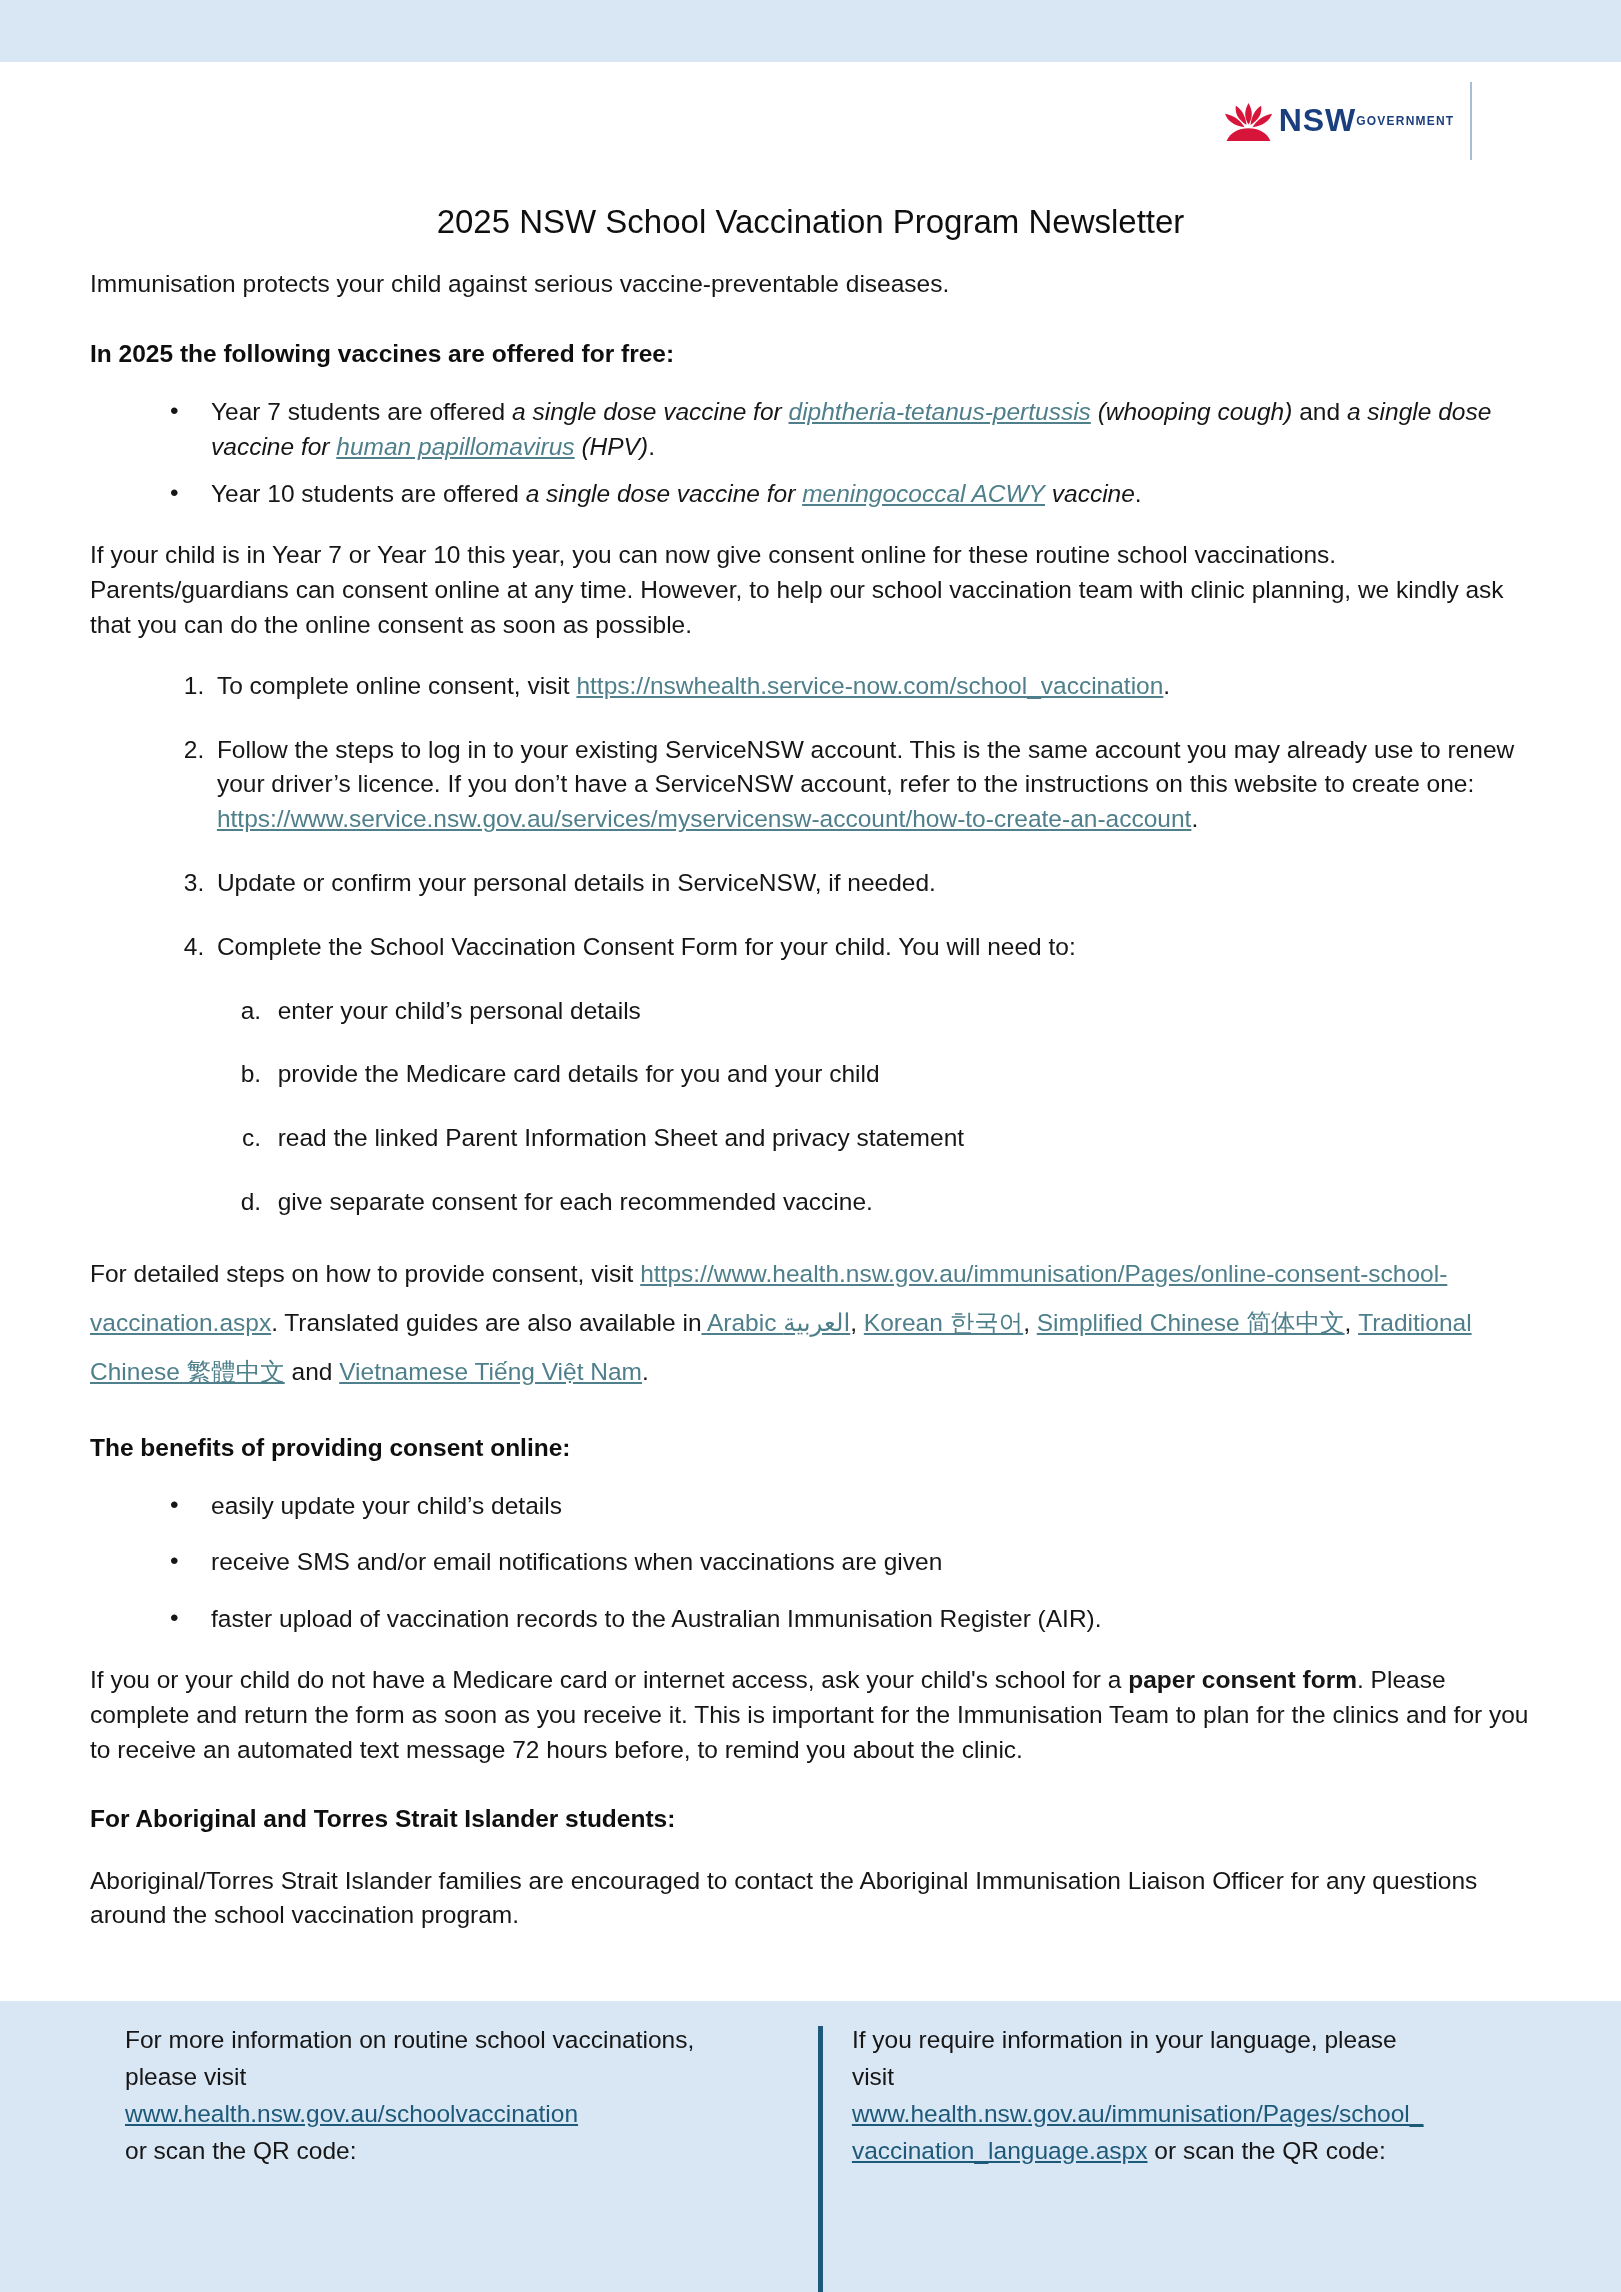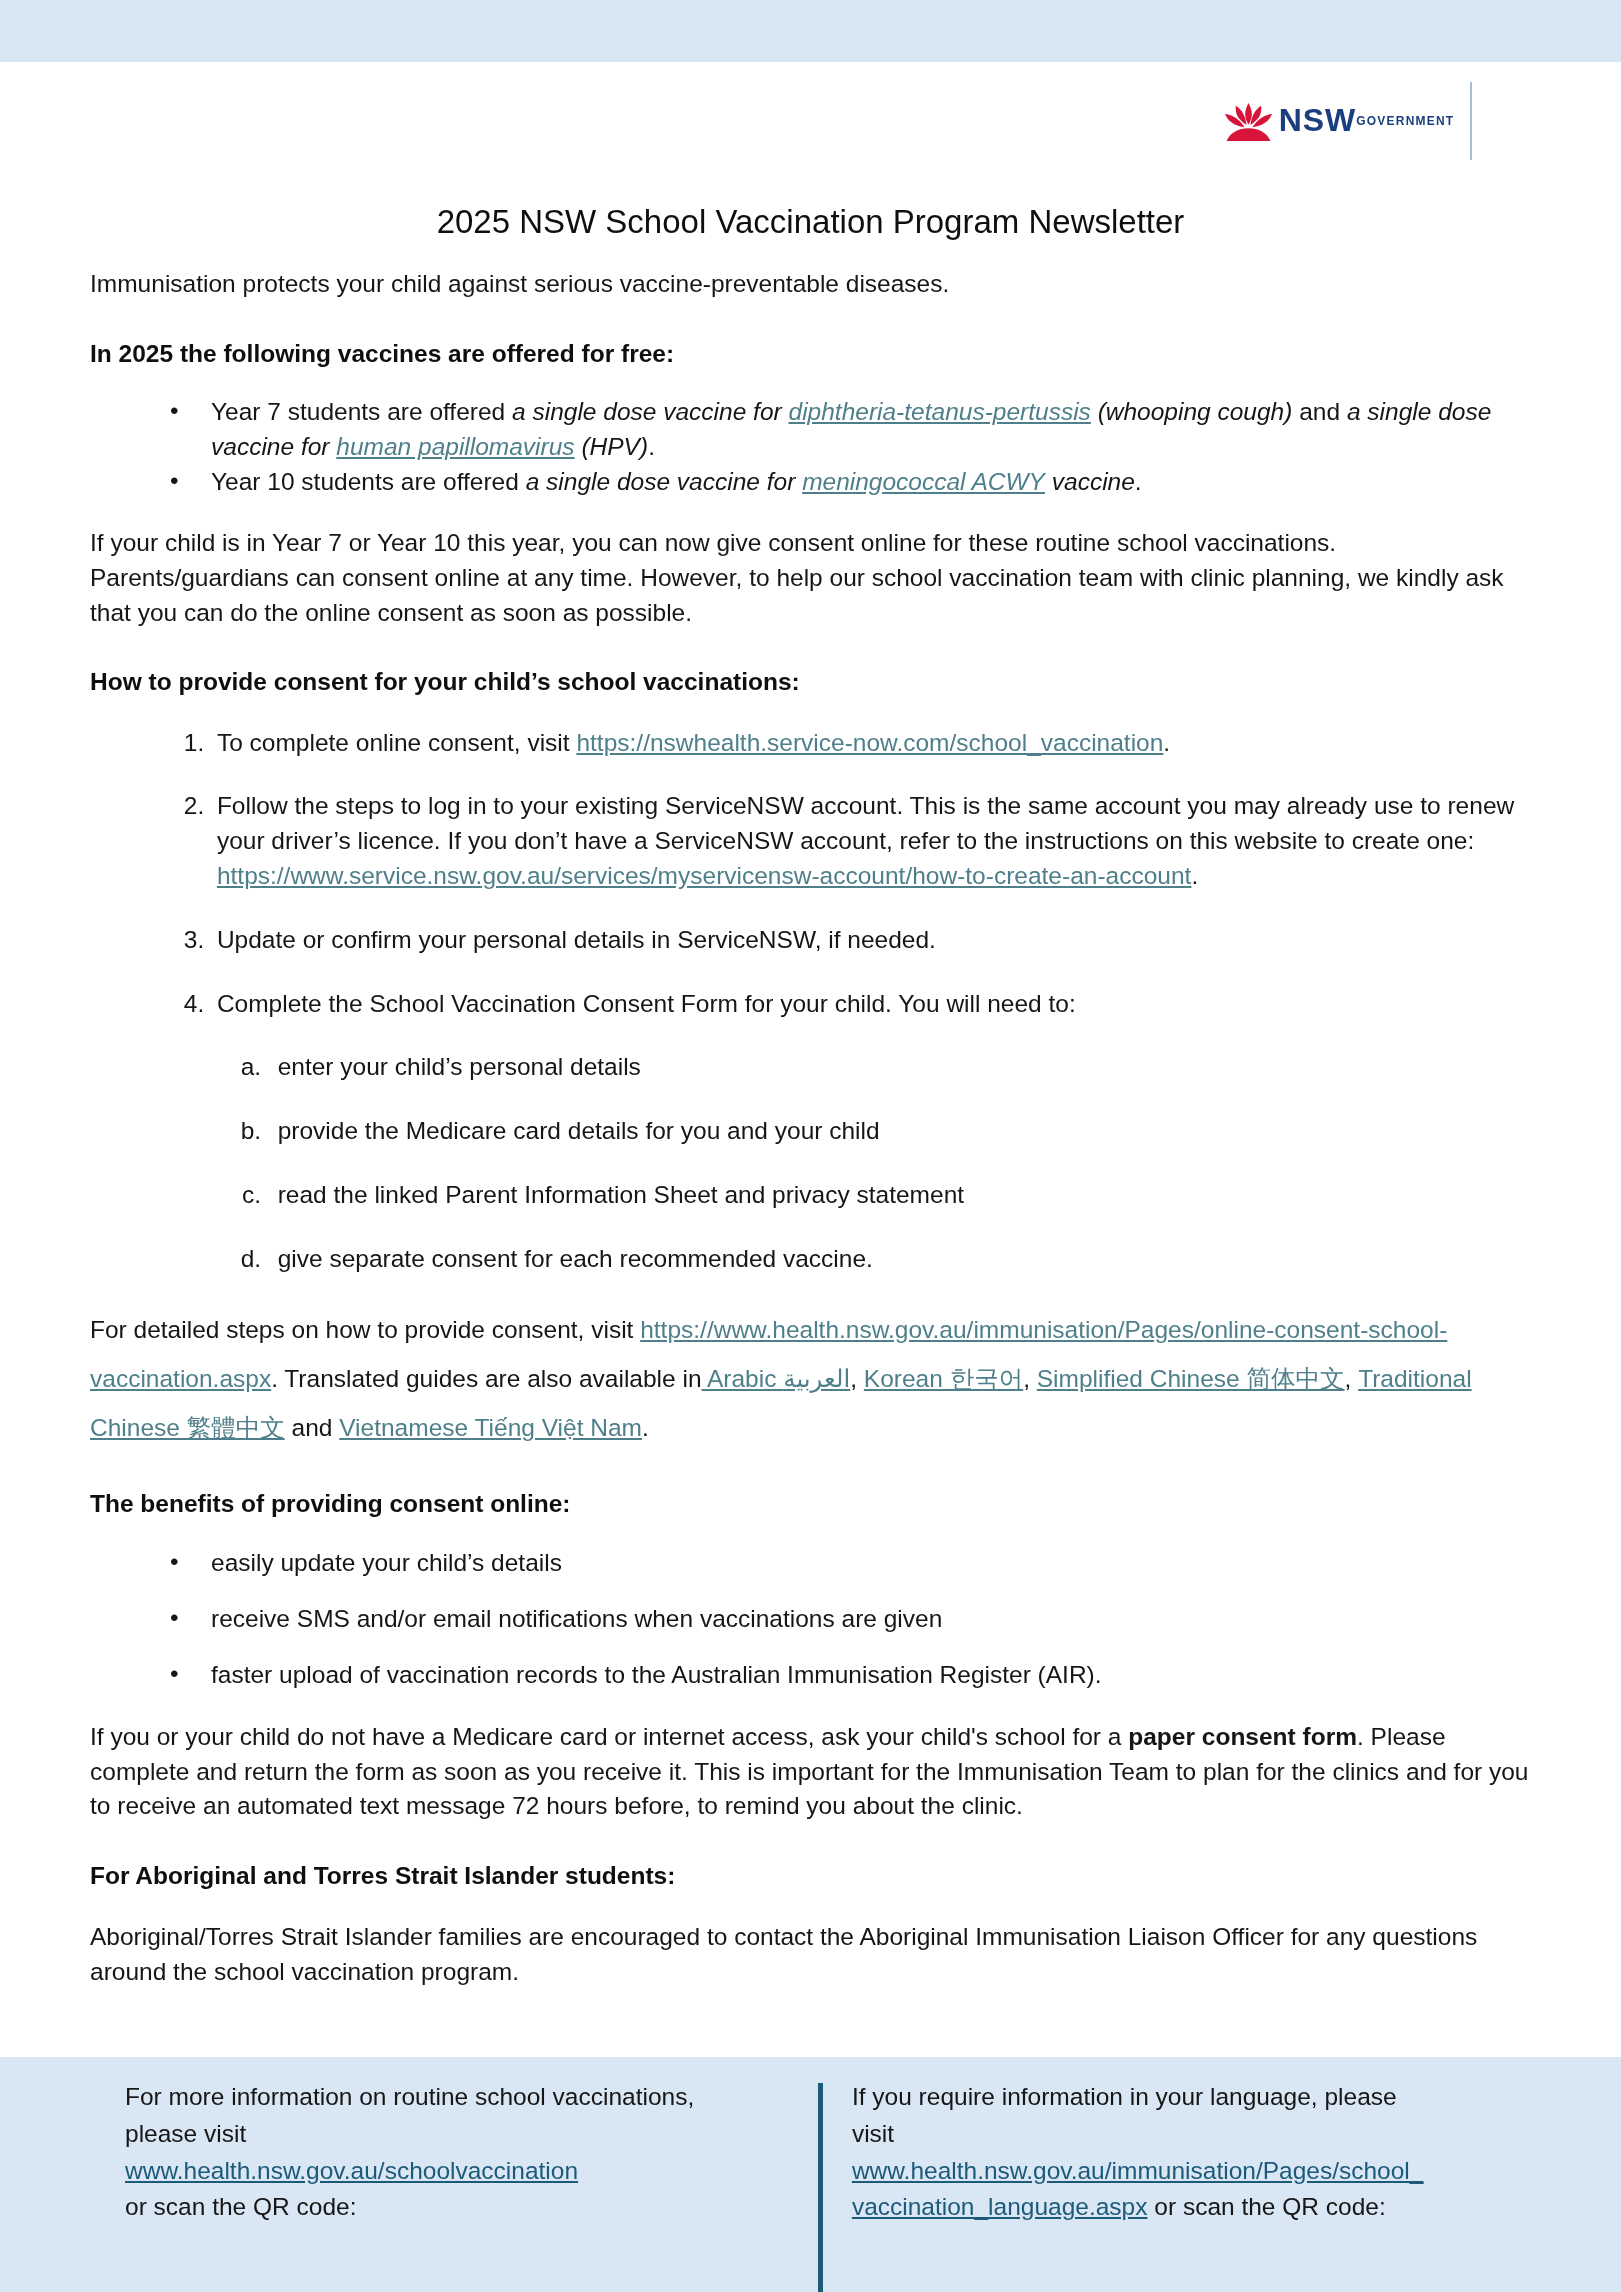--- a/index.html
+++ b/index.html
@@ -29,21 +29,21 @@
   main { padding:0 90px; font-size:24.5px; line-height:1.42; }
   main p { margin:26.5px 0; }
   main h2 { font-size:24.5px; font-weight:bold; margin:35px 0 23.5px; color:#0f0f0f; }
 
   .it { font-style:italic; }
   .bd { font-weight:bold; }
   a.link { color:#4e7f8a; text-decoration:underline; text-decoration-color:#4e7f8a; cursor:pointer; }
   footer a.link { color:#1d5a7a; text-decoration-color:#1d5a7a; }
 
   ul.bullets { list-style:none; padding-left:121px; margin:19.6px 0; }
-  ul.bullets li { position:relative; }
+  ul.bullets li { position:relative;margin-top:12px; }
   ul.bullets li::before { content:"•"; position:absolute; left:-41px; top:-1px; }
   ul.spaced li { margin-bottom:21.6px; }
 
   ol.num { padding-left:121px; margin:25.5px 0; }
   ol.num > li { margin-bottom:29px; padding-left:5.9px; }
   ol.alpha { list-style:lower-alpha; padding-left:51px; margin:29px 0 0; }
   ol.alpha > li { margin-bottom:29px; padding-left:9.8px; }
   ol.alpha > li:last-child { margin-bottom:0; }
 
   p.loose { line-height:2.0; }
@@ -85,21 +85,20 @@
 
   <h2>In 2025 the following vaccines are offered for free:</h2>
 
   <ul class="bullets">
     <li><span>Year 7 students are offered </span><span class="it">a single dose vaccine for </span><a href="#" class="link it">diphtheria-tetanus-pertussis</a><span> </span><span class="it">(whooping cough)</span><span> and </span><span class="it">a single dose vaccine for </span><a href="#" class="link it">human papillomavirus</a><span> </span><span class="it">(HPV)</span><span>.</span></li>
     <li><span>Year 10 students are offered </span><span class="it">a single dose vaccine for </span><a href="#" class="link it">meningococcal ACWY</a><span> </span><span class="it">vaccine</span><span>.</span></li>
   </ul>
 
   <p><span>If your child is in Year 7 or Year 10 this year, you can now give consent online for these routine school vaccinations. Parents/guardians can consent online at any time. However, to help our school vaccination team with clinic planning, we kindly ask that you can do the online consent as soon as possible.</span></p>
 
-  <h2>How to provide consent for your child’s school vaccinations:</h2>
 
   <ol class="num">
     <li><span>To complete online consent, visit </span><a href="#" class="link">https://nswhealth.service-now.com/school_vaccination</a><span>.</span></li>
     <li><span>Follow the steps to log in to your existing ServiceNSW account. This is the same account you may already use to renew your driver’s licence. If you don’t have a ServiceNSW account, refer to the instructions on this website to create one: </span><a href="#" class="link">https://www.service.nsw.gov.au/services/myservicensw-account/how-to-create-an-account</a><span>.</span></li>
     <li><span>Update or confirm your personal details in ServiceNSW, if needed.</span></li>
     <li>
       <span><span>Complete the School Vaccination Consent Form for your child. You will need to:</span></span>
       <ol class="alpha">
         <li>enter your child’s personal details</li>
         <li>provide the Medicare card details for you and your child</li>

